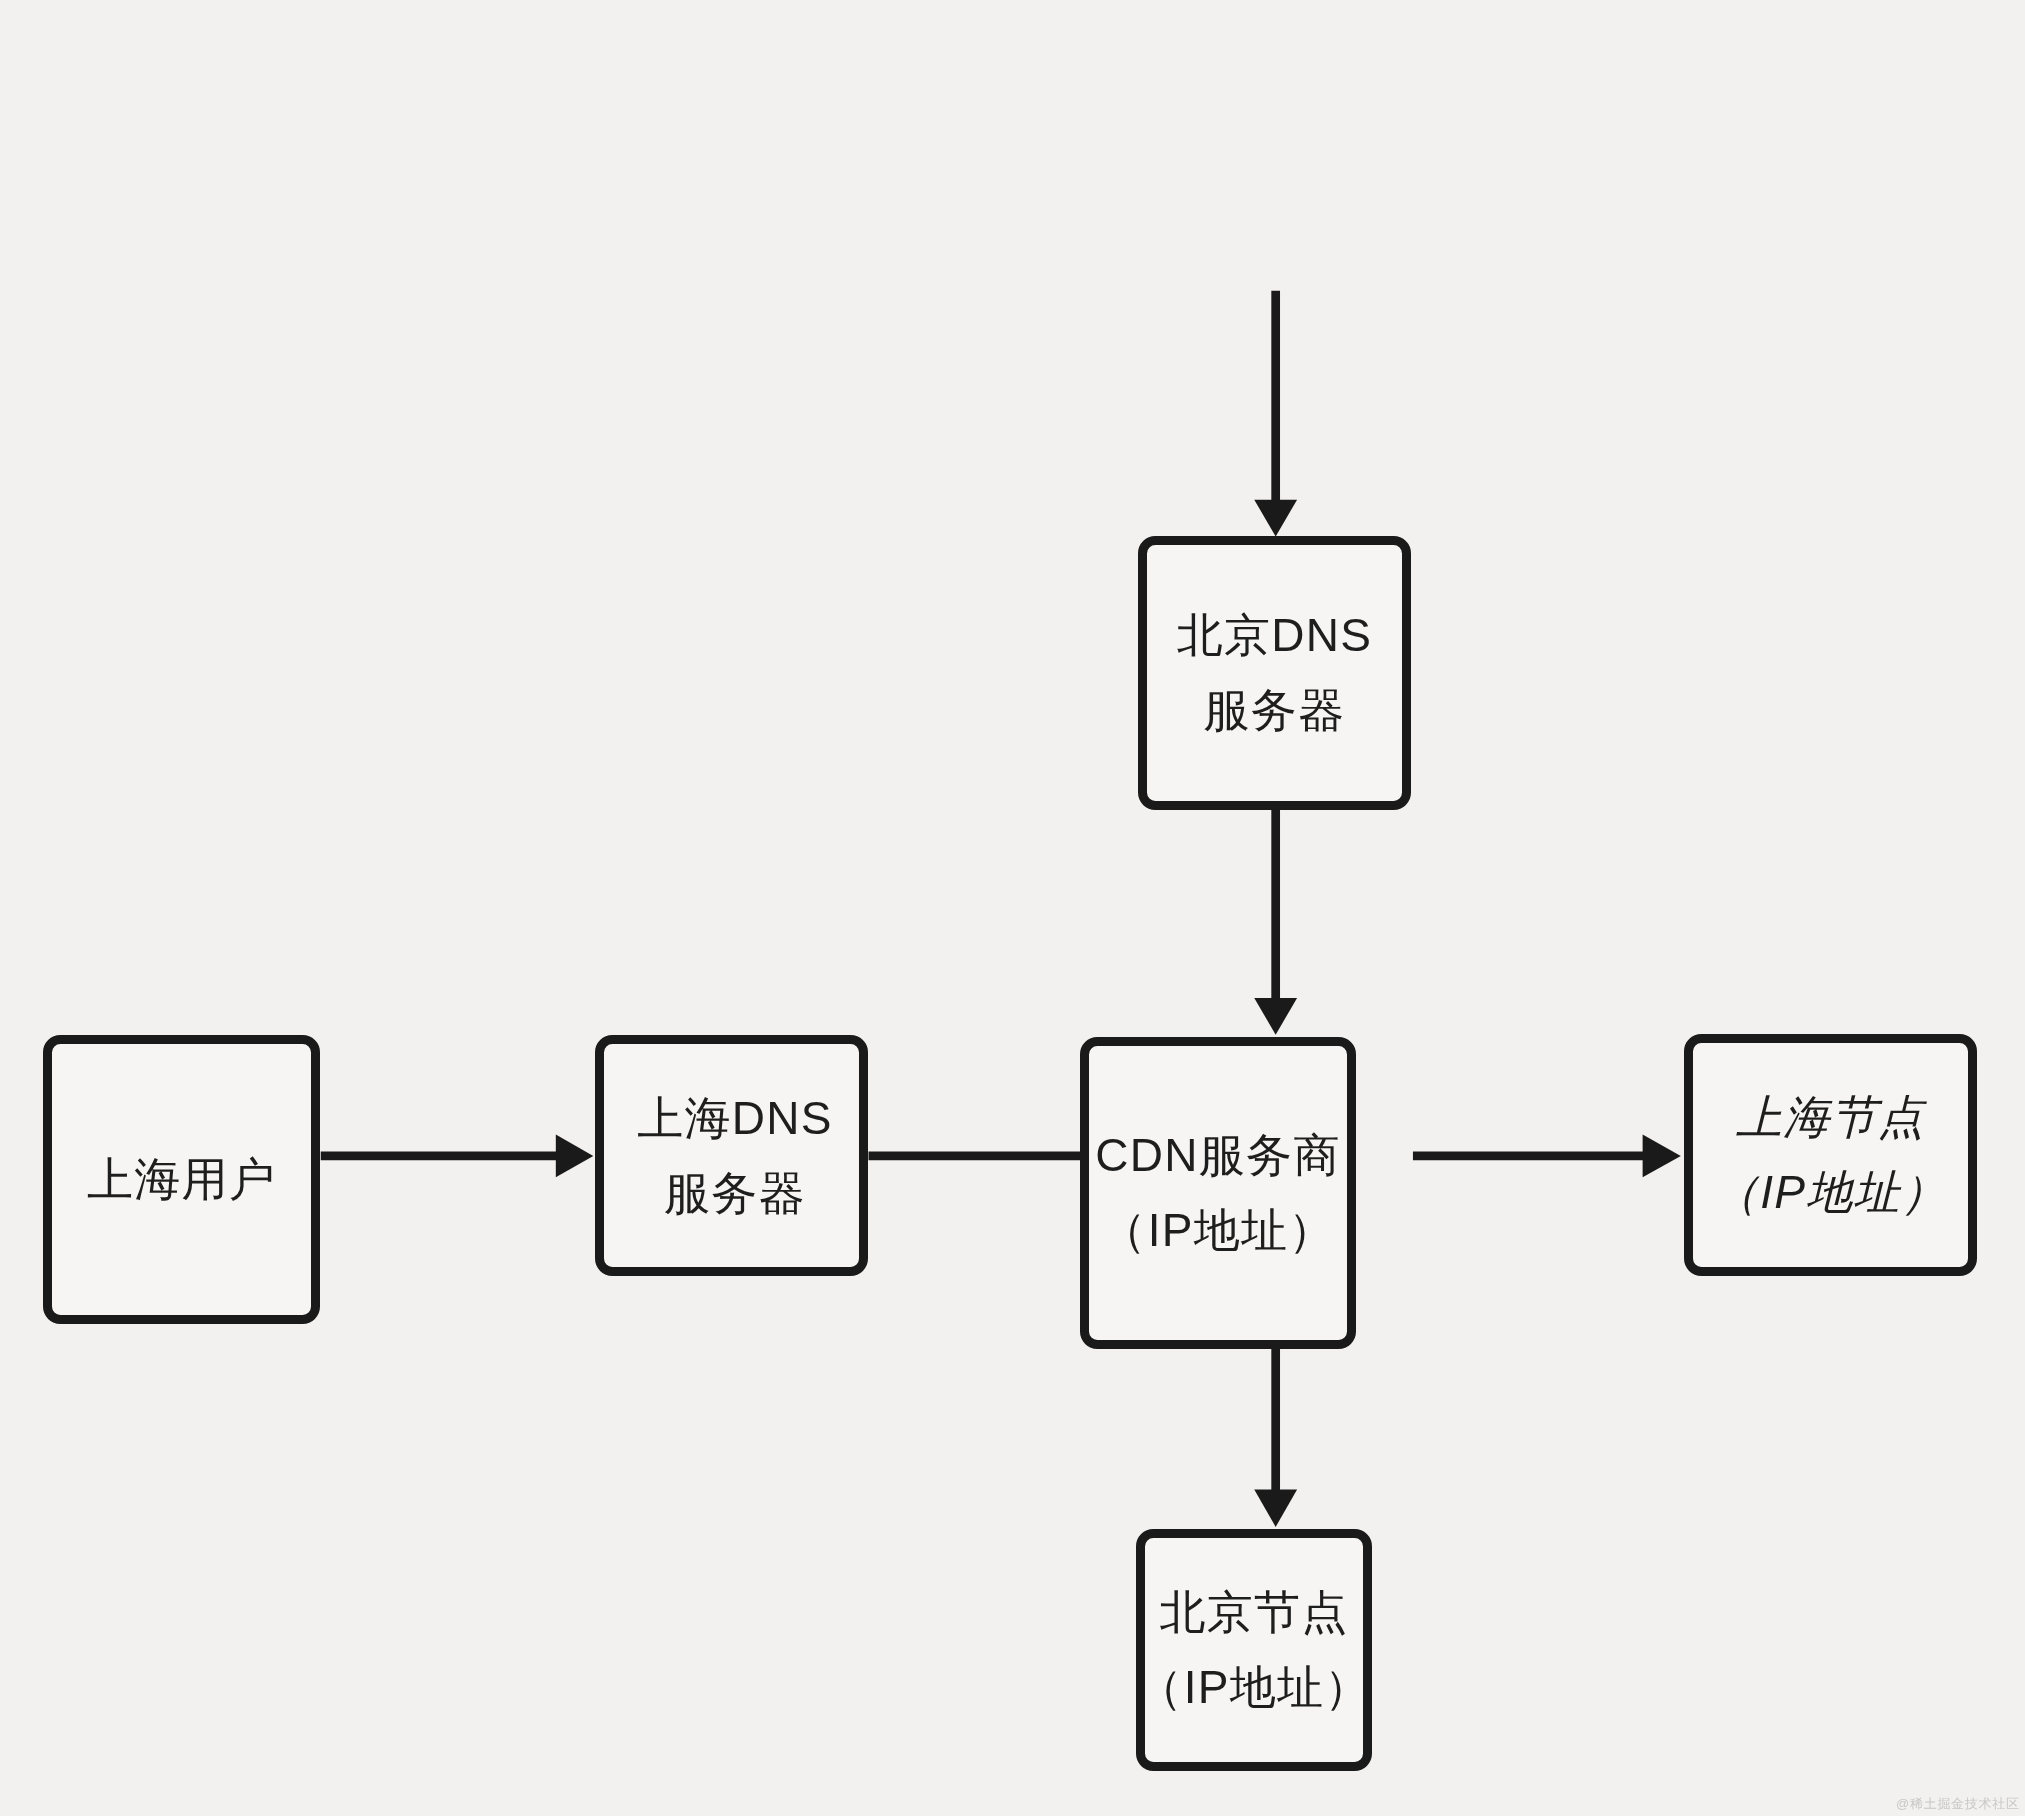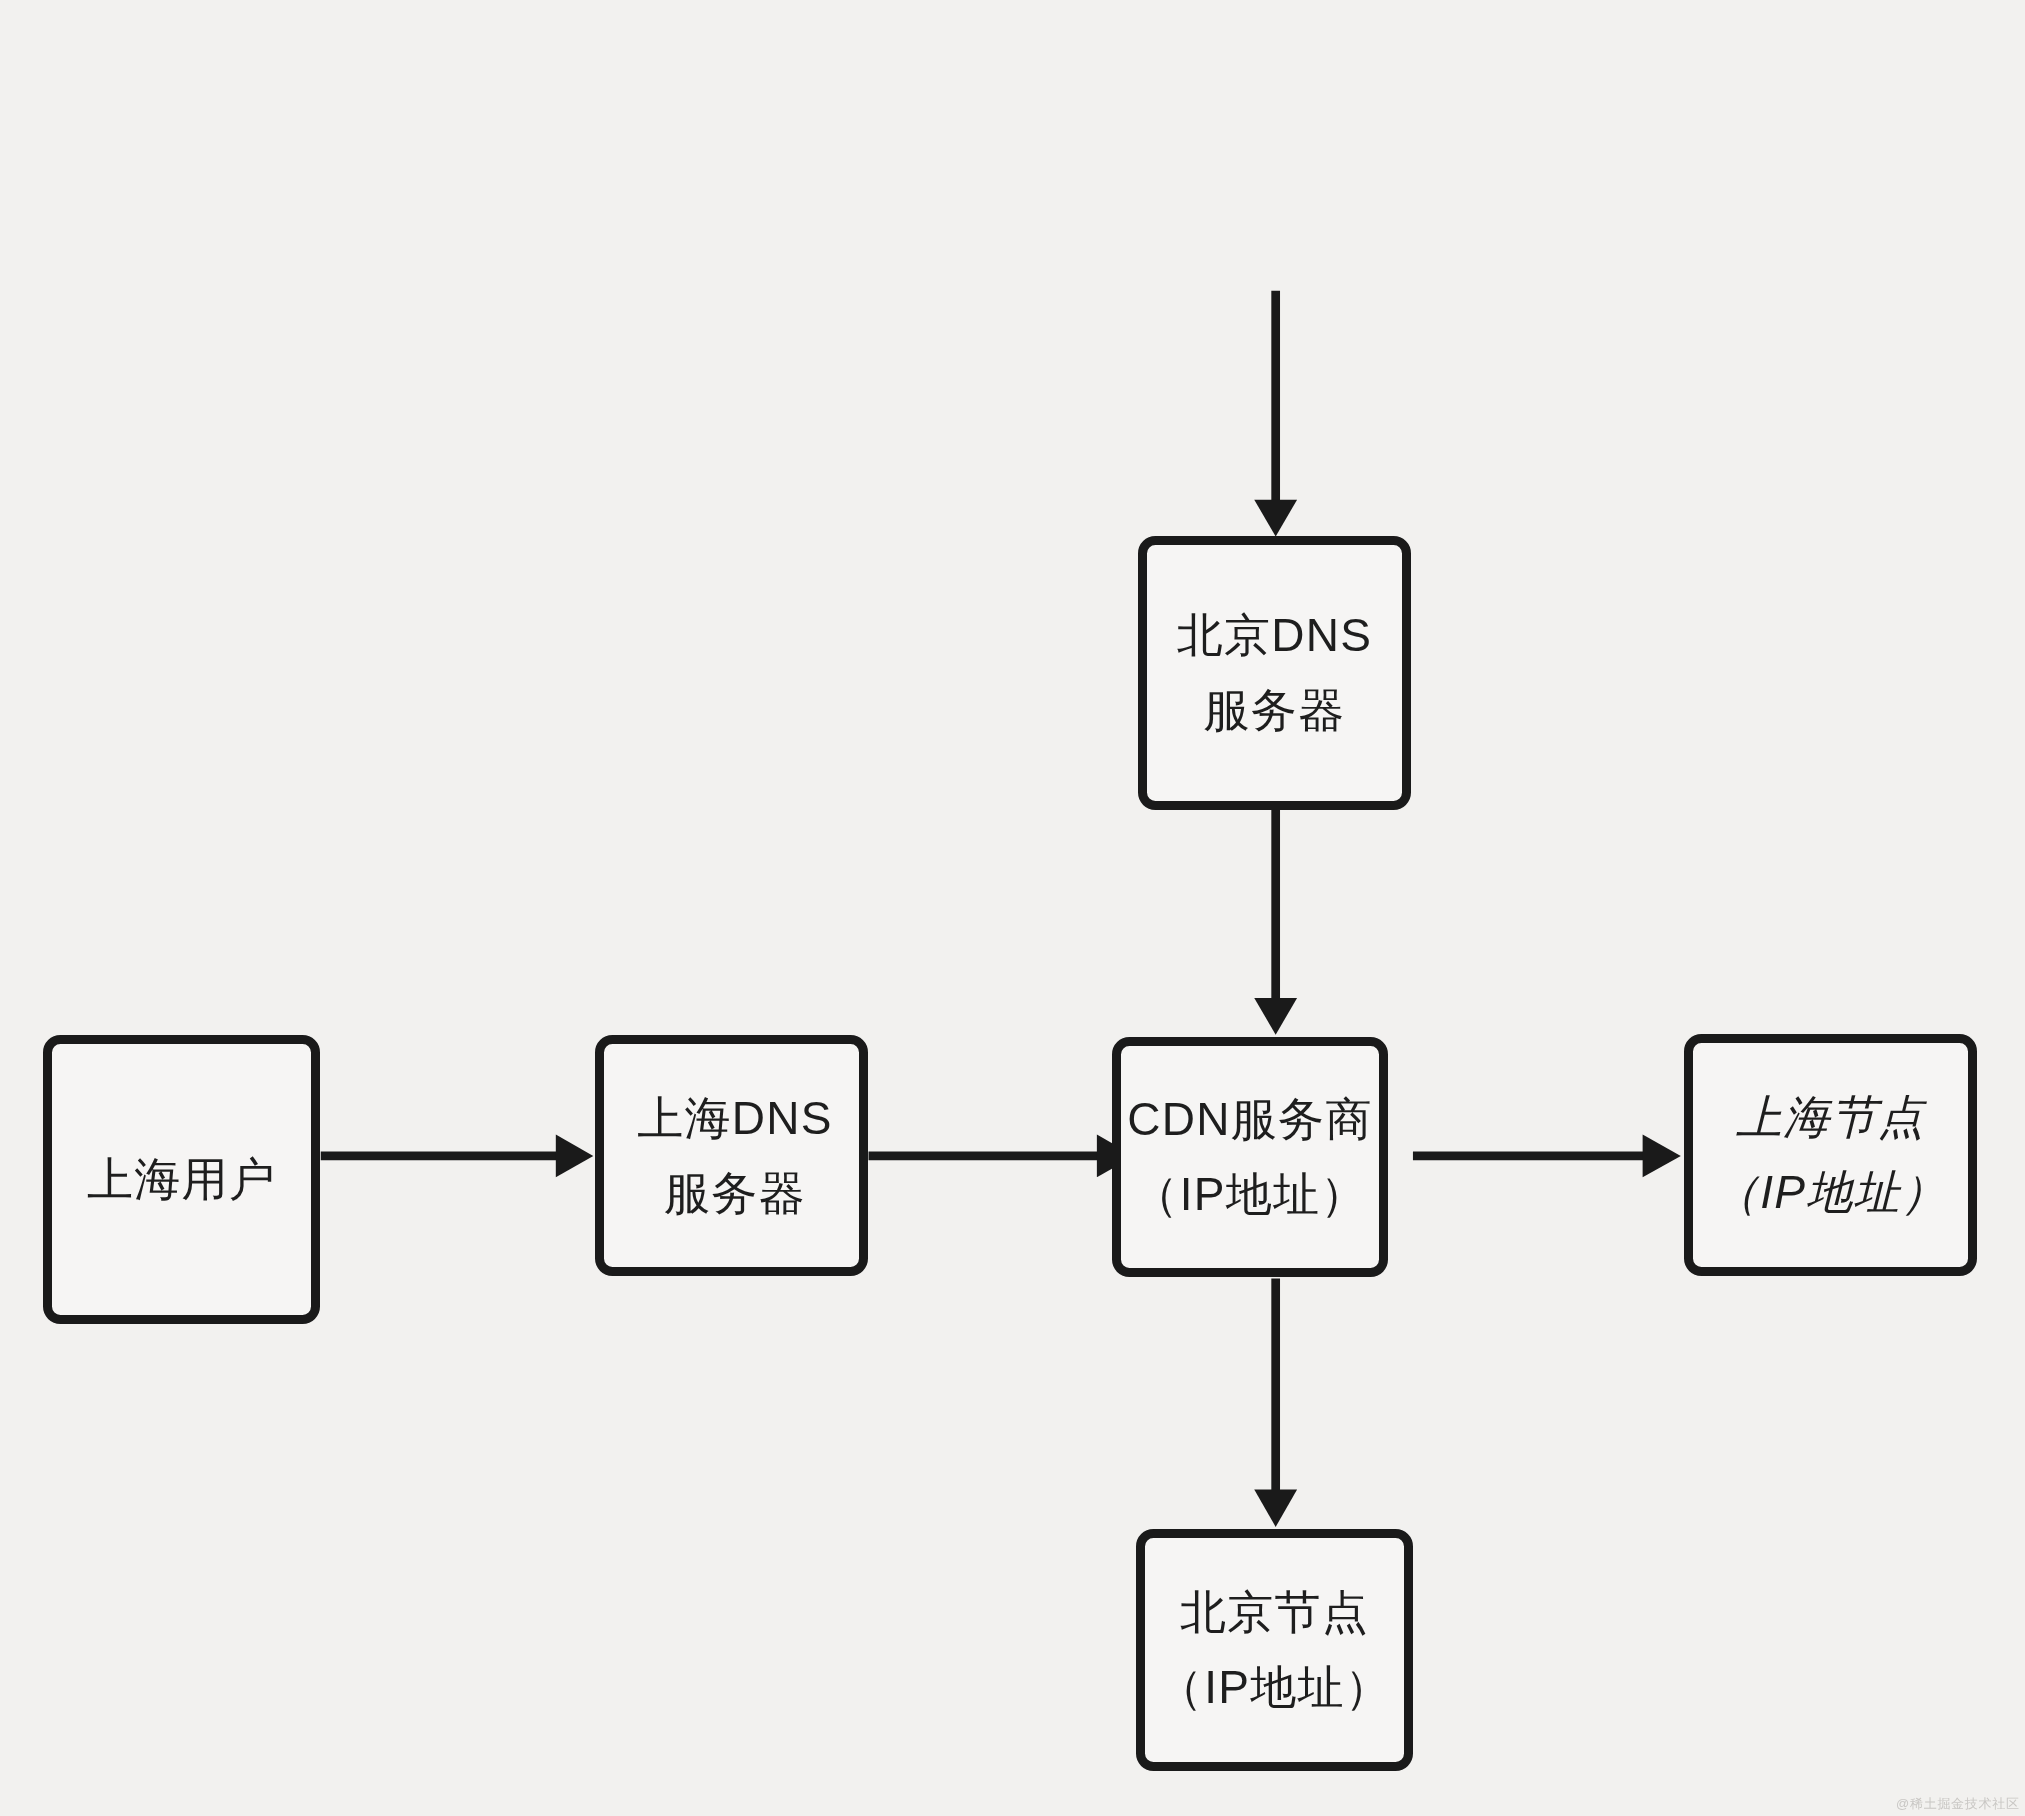--- a/index.html
+++ b/index.html
@@ -107,35 +107,35 @@
     </div>
   </div>
 
   <div class="node" style="left:595px;top:1035px;width:273px;height:241px;padding-left:7px;">
     <div class="label">
       <span>上海DNS</span>
       <span>服务器</span>
     </div>
   </div>
 
-  <div class="node" style="left:1112px;top:1037px;width:276px;height:240px;">
+  <div class="node" style="left:1080px;top:1037px;width:276px;height:312px;">
     <div class="label">
       <span>CDN服务商</span>
       <span>（IP地址）</span>
     </div>
   </div>
 
   <div class="node" style="left:1684px;top:1034px;width:293px;height:242px;font-style:italic;">
     <div class="label">
       <span>上海节点</span>
       <span>（IP地址）</span>
     </div>
   </div>
 
-  <div class="node" style="left:1136px;top:1529px;width:277px;height:242px;">
+  <div class="node" style="left:1136px;top:1529px;width:236px;height:242px;">
     <div class="label">
       <span>北京节点</span>
       <span>（IP地址）</span>
     </div>
   </div>
 
   <div class="watermark">@稀土掘金技术社区</div>
 
 </div>
 

